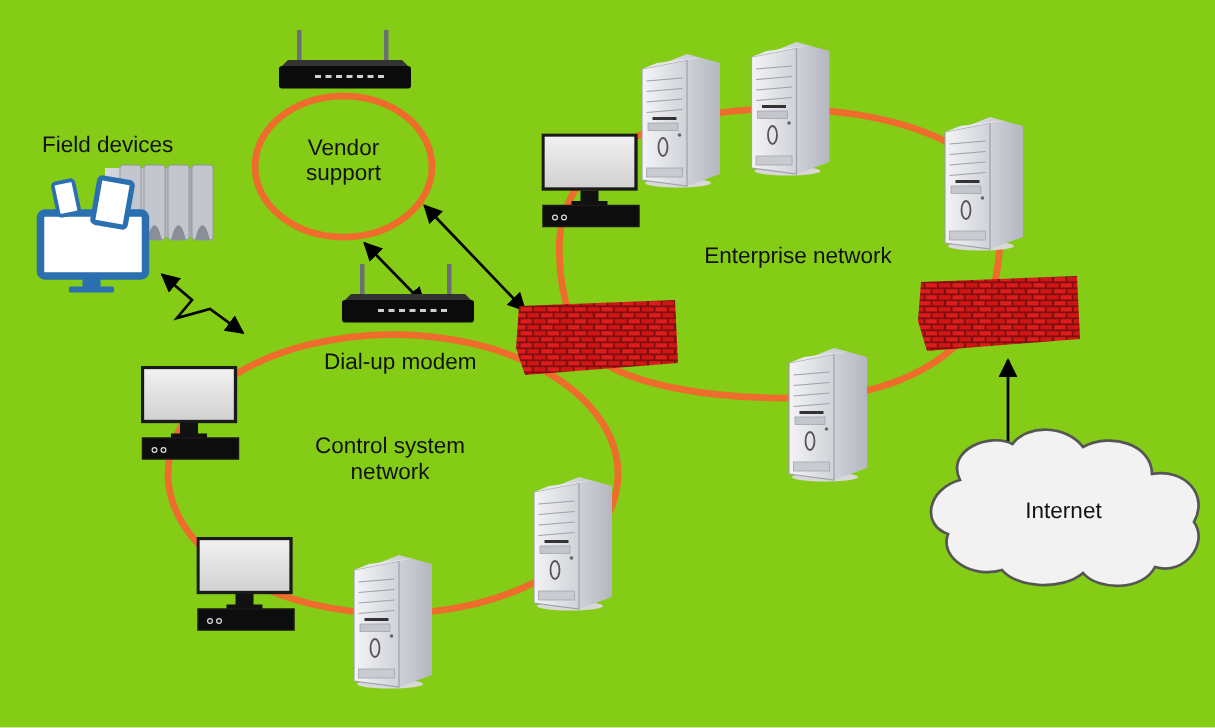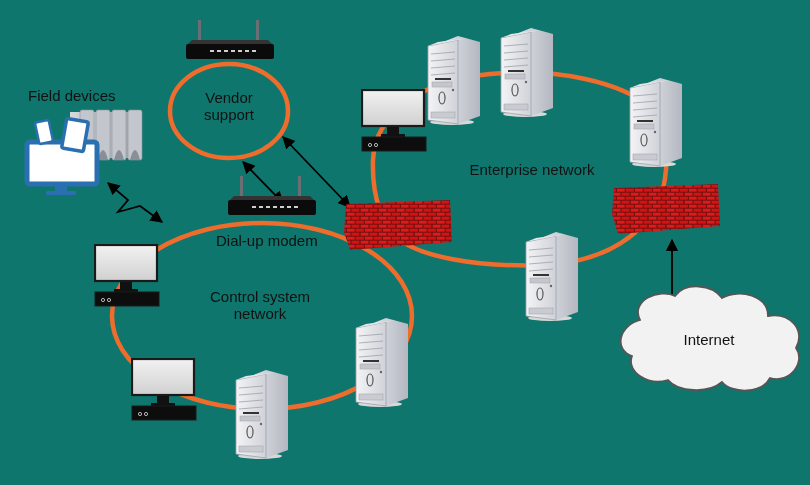--- a/index.html
+++ b/index.html
@@ -1,16 +1,16 @@
 <!DOCTYPE html>
 <html><head>
 <meta charset="utf-8">
 <style>
   html, body { margin: 0; padding: 0; background: #ffffff; }
-  #stage { position: relative; width: 810px; height: 485px; overflow: hidden; background: #0f766e; }
+  #stage { position: relative; width: 810px; height: 485px; overflow: hidden; background: #84cc16; }
   svg#diagram { position: absolute; left: 0; top: 0; }
   .lbl { font-family: "Liberation Sans", sans-serif; font-size: 15px; fill: #111; }
 </style>
 </head>
 <body>
 
 <div id="stage">
 <svg id="diagram" width="810" height="485" viewBox="0 0 810 485" xmlns="http://www.w3.org/2000/svg">
   <defs>
     <marker id="ah" viewBox="0 0 10 10" refX="9" refY="5" markerWidth="7" markerHeight="7" orient="auto-start-reverse">

